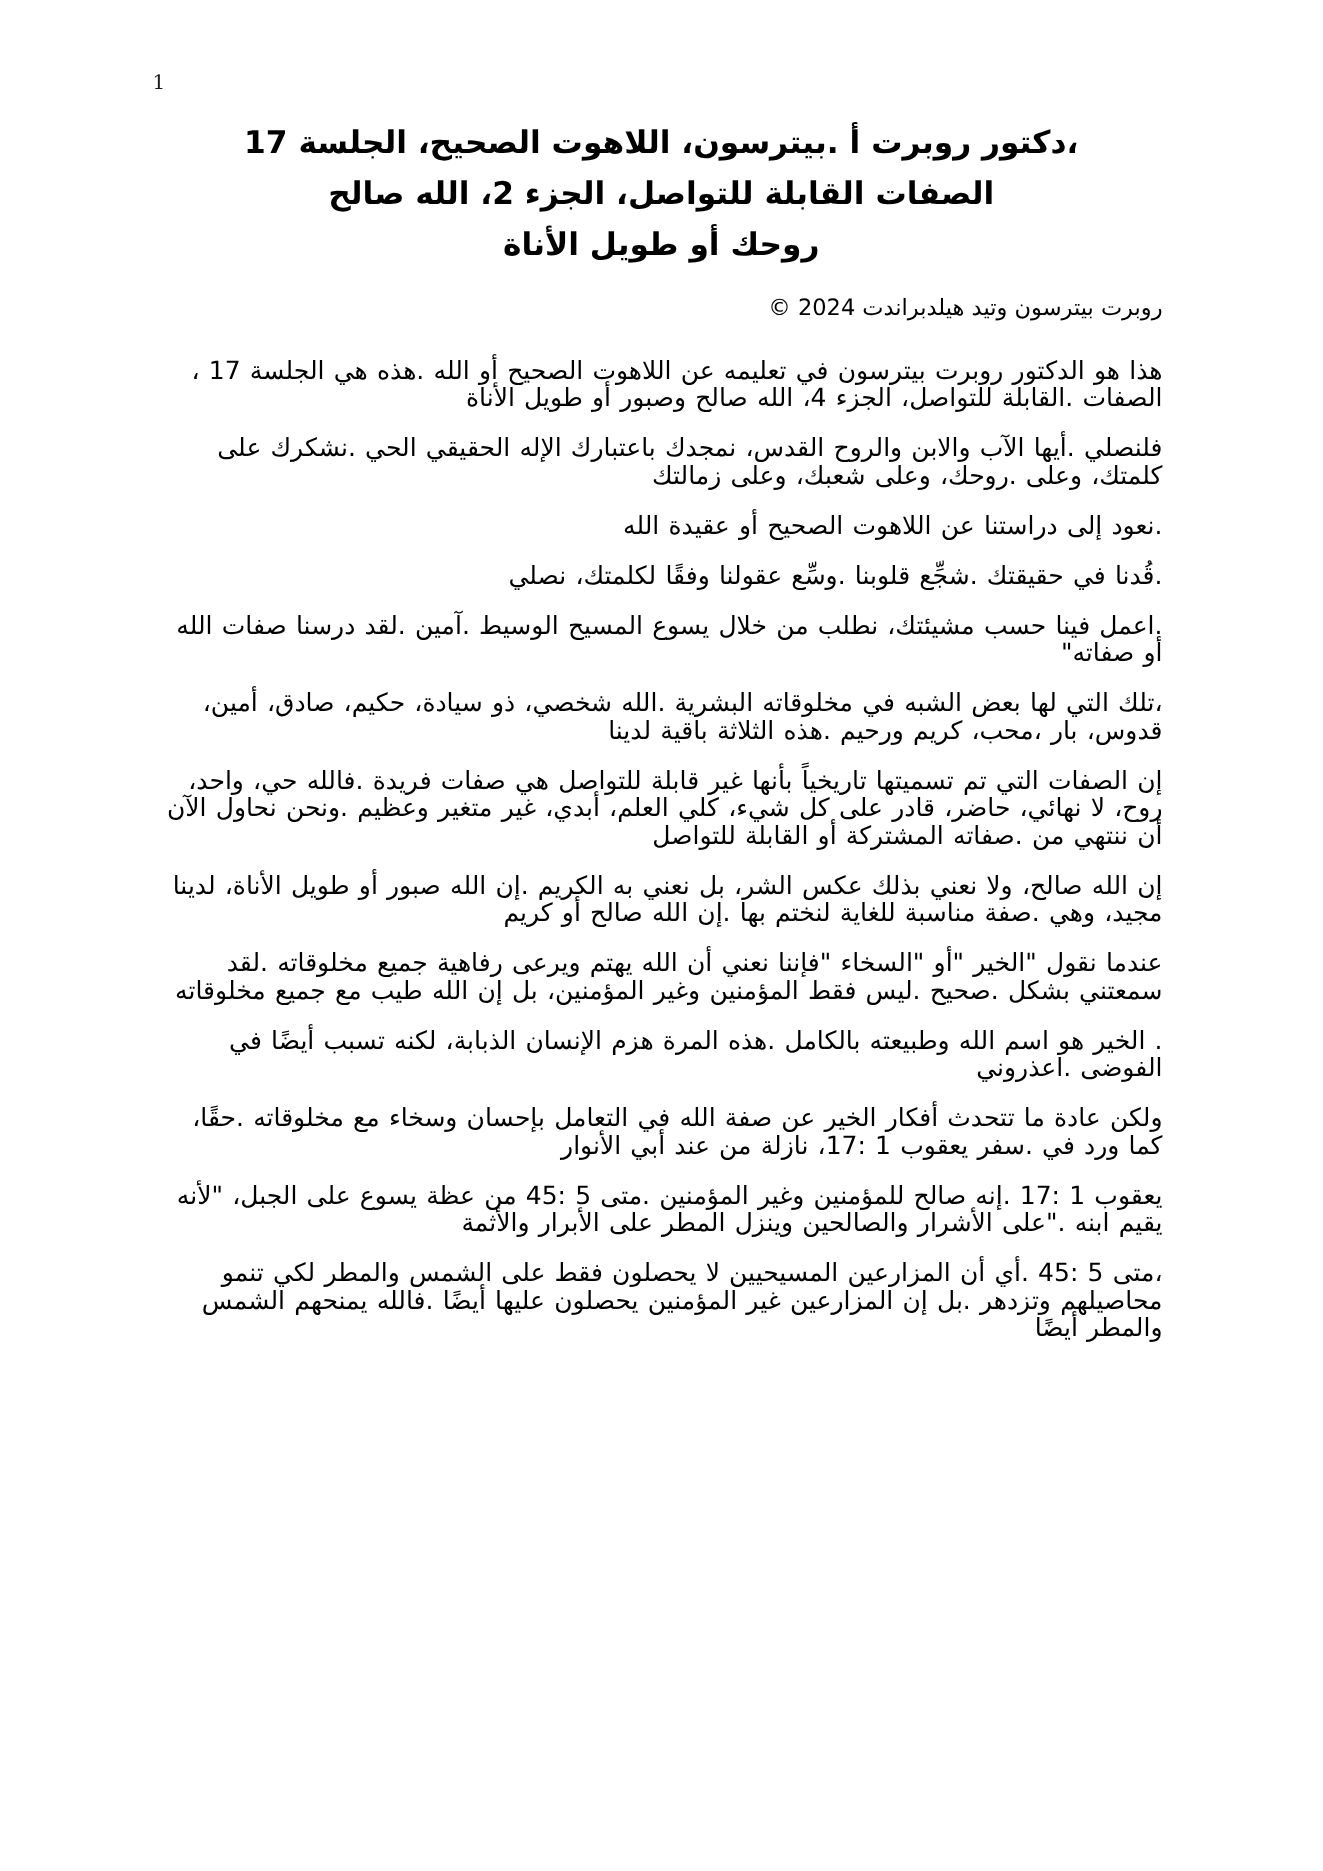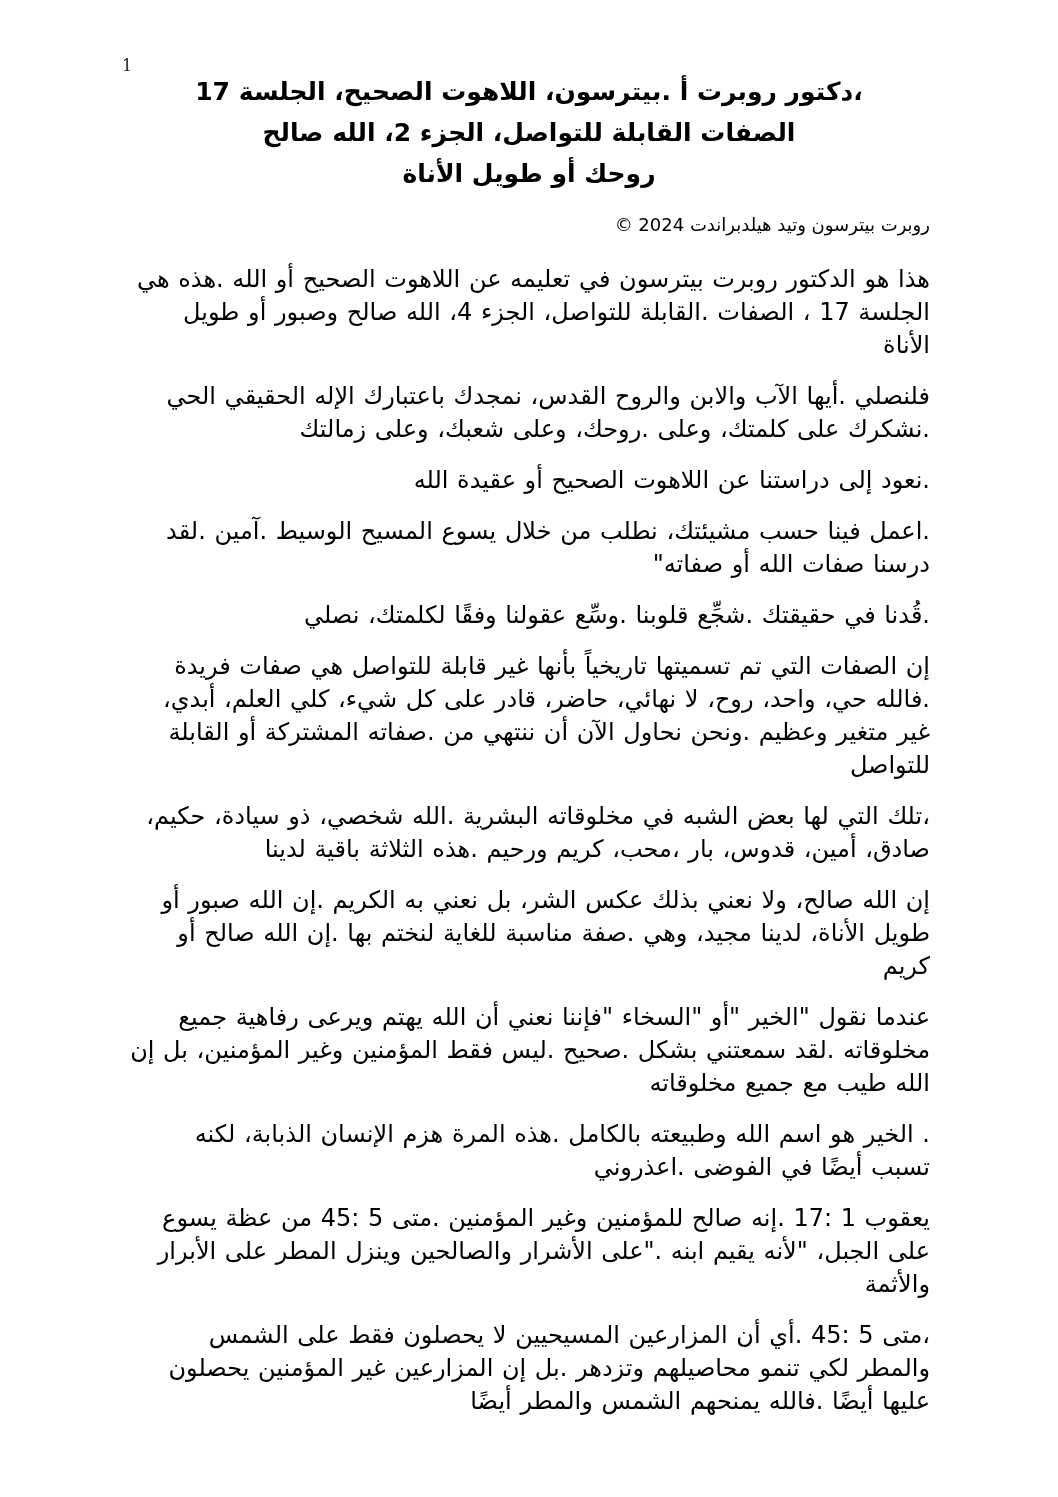--- a/index.html
+++ b/index.html
@@ -22,21 +22,21 @@
   }
   .page-number {
     position: absolute;
     top: 56px;
     left: 122px;
     font-family: "DejaVu Serif", serif;
     font-size: 16px;
     color: #1a1a1a;
   }
   .content {
-    padding: 54px 128px 0 128px;
+    padding: 76px 128px 0 128px;
   }
   .title {
     direction: rtl;
     unicode-bidi: plaintext;
     text-align: center;
     font-weight: bold;
     font-size: 25px;
     line-height: 41px;
     color: #000000;
   }
@@ -50,22 +50,22 @@
     font-size: 18px;
     line-height: 28px;
     margin-top: 10px;
   }
   .body-text {
     margin-top: 24px;
   }
   p.para {
     direction: rtl;
     text-align: right;
-    font-size: 24px;
-    line-height: 33px;
+    font-size: 20px;
+    line-height: 22px;
     margin: 0 0 18px 0;
     word-spacing: 1px;
   }
 </style>
 </head>
 <body>
 
 <div class="page">
 
   <div class="page-number">1</div>
@@ -77,25 +77,26 @@
       <span class="t-line">الصفات القابلة للتواصل، الجزء 2، الله صالح</span>
       <span class="t-line">روحك أو طويل الأناة</span>
     </h1>
 
     <div class="byline">روبرت بيترسون وتيد هيلدبراندت 2024 ©</div>
 
     <div class="body-text">
       <p class="para">هذا هو الدكتور روبرت بيترسون في تعليمه عن اللاهوت الصحيح أو الله .هذه هي الجلسة 17 ، الصفات .القابلة للتواصل، الجزء 4، الله صالح وصبور أو طويل الأناة</p>
       <p class="para">فلنصلي .أيها الآب والابن والروح القدس، نمجدك باعتبارك الإله الحقيقي الحي .نشكرك على كلمتك، وعلى .روحك، وعلى شعبك، وعلى زمالتك</p>
       <p class="para">.نعود إلى دراستنا عن اللاهوت الصحيح أو عقيدة الله</p>
+      <p class="para">.قُدنا في حقيقتك .شجِّع قلوبنا .وسِّع عقولنا وفقًا لكلمتك، نصلي</p>
       <p class="para">.اعمل فينا حسب مشيئتك، نطلب من خلال يسوع المسيح الوسيط .آمين .لقد درسنا صفات الله أو صفاته"</p>
-      <p class="para">.قُدنا في حقيقتك .شجِّع قلوبنا .وسِّع عقولنا وفقًا لكلمتك، نصلي</p>
+      <p class="para">،تلك التي لها بعض الشبه في مخلوقاته البشرية .الله شخصي، ذو سيادة، حكيم، صادق، أمين، قدوس، بار ،محب، كريم ورحيم .هذه الثلاثة باقية لدينا</p>
       <p class="para">إن الصفات التي تم تسميتها تاريخياً بأنها غير قابلة للتواصل هي صفات فريدة .فالله حي، واحد، روح، لا نهائي، حاضر، قادر على كل شيء، كلي العلم، أبدي، غير متغير وعظيم .ونحن نحاول الآن أن ننتهي من .صفاته المشتركة أو القابلة للتواصل</p>
-      <p class="para">،تلك التي لها بعض الشبه في مخلوقاته البشرية .الله شخصي، ذو سيادة، حكيم، صادق، أمين، قدوس، بار ،محب، كريم ورحيم .هذه الثلاثة باقية لدينا</p>
       <p class="para">إن الله صالح، ولا نعني بذلك عكس الشر، بل نعني به الكريم .إن الله صبور أو طويل الأناة، لدينا مجيد، وهي .صفة مناسبة للغاية لنختم بها .إن الله صالح أو كريم</p>
       <p class="para">عندما نقول "الخير "أو "السخاء "فإننا نعني أن الله يهتم ويرعى رفاهية جميع مخلوقاته .لقد سمعتني بشكل .صحيح .ليس فقط المؤمنين وغير المؤمنين، بل إن الله طيب مع جميع مخلوقاته</p>
       <p class="para">. الخير هو اسم الله وطبيعته بالكامل .هذه المرة هزم الإنسان الذبابة، لكنه تسبب أيضًا في الفوضى .اعذروني</p>
+      <p class="para">ولكن عادة ما تتحدث أفكار الخير عن صفة الله في التعامل بإحسان وسخاء مع مخلوقاته .حقًا، كما ورد في .سفر يعقوب 1 :17، نازلة من عند أبي الأنوار</p>
       <p class="para">يعقوب 1 :17 .إنه صالح للمؤمنين وغير المؤمنين .متى 5 :45 من عظة يسوع على الجبل، "لأنه يقيم ابنه ."على الأشرار والصالحين وينزل المطر على الأبرار والأثمة</p>
       <p class="para">،متى 5 :45 .أي أن المزارعين المسيحيين لا يحصلون فقط على الشمس والمطر لكي تنمو محاصيلهم وتزدهر .بل إن المزارعين غير المؤمنين يحصلون عليها أيضًا .فالله يمنحهم الشمس والمطر أيضًا</p>
     </div>
 
   </div>
 </div>
 
 </body></html>

